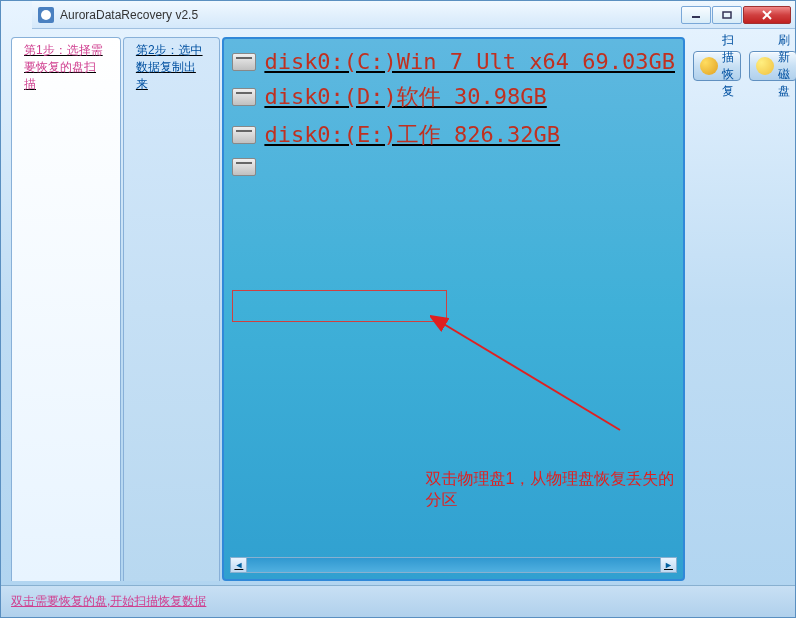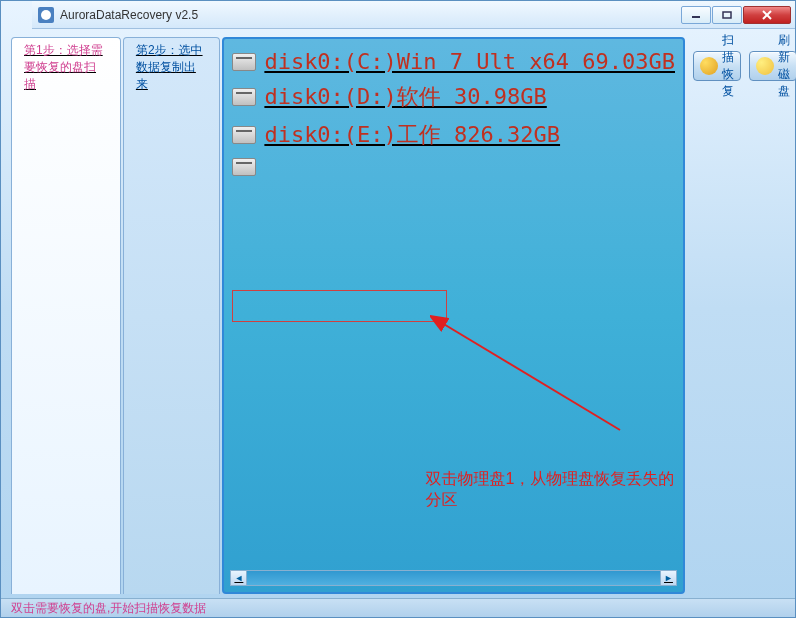--- a/index.html
+++ b/index.html
@@ -189,28 +189,29 @@
     }
     .side-btn-icon {
       width: 18px; height: 18px;
       border-radius: 50%;
       flex-shrink: 0;
     }
     .scan-icon { background: radial-gradient(circle at 30% 30%, #ffdd60, #e0a020); }
     .refresh-icon { background: radial-gradient(circle at 30% 30%, #ffef80, #f0c040); }
     .save-icon { background: radial-gradient(circle at 30% 30%, #4080e0, #2050a0); }
     .statusbar {
-      height: 19px;
+      height: 32px;
       padding: 0 10px;
       font-size: 12px;
       color: #d04090;
       display: flex;
       align-items: center;
       border-top: 1px solid #88b0d0;
       background: linear-gradient(180deg, #c8e0f4 0%, #b0d0ec 100%);
+      text-decoration: underline;
     }
   </style>
 </head>
 <body>
 
 <div class="window">
   <div class="titlebar">
     <div class="app-icon"></div>
     <div class="title-text">AuroraDataRecovery v2.5</div>
     <div class="win-controls">

